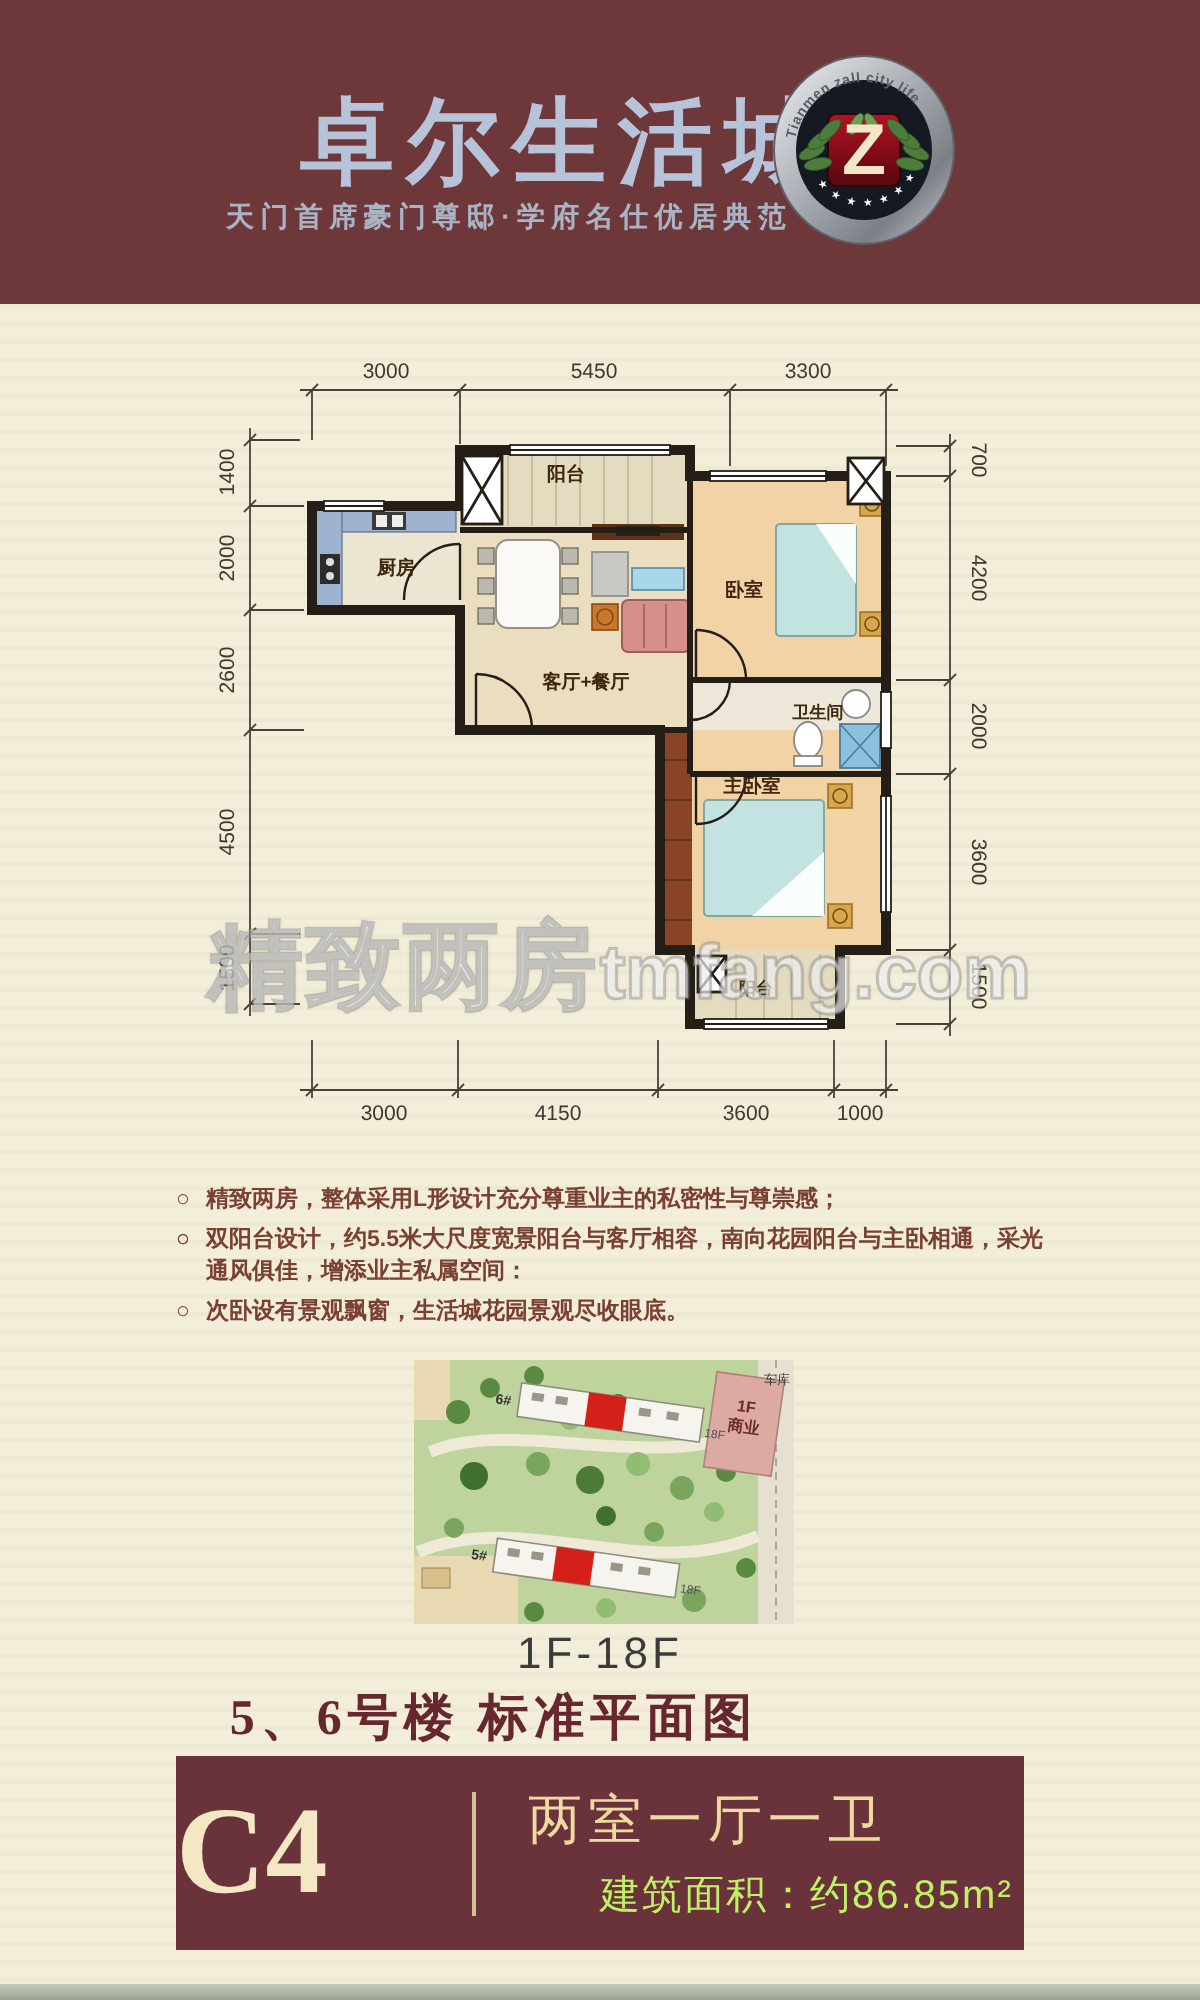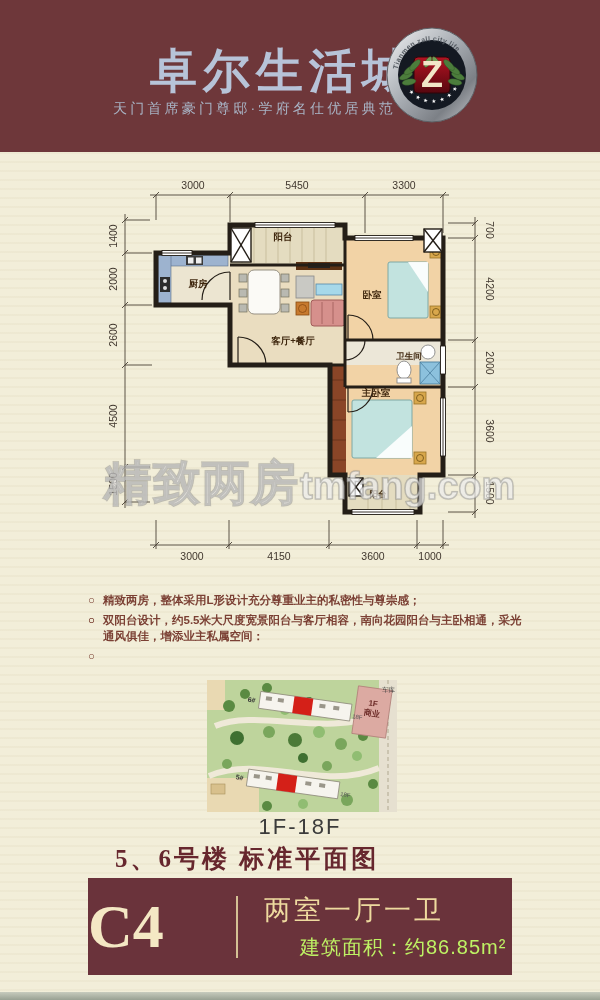--- a/index.html
+++ b/index.html
@@ -4,21 +4,21 @@
 <style>
   html,body{margin:0;padding:0;}
   .page{position:relative;width:600px;height:1000px;overflow:hidden;
     background:#f2eed9;
     background-image:repeating-linear-gradient(0deg, rgba(165,145,95,0.06) 0 2px, rgba(0,0,0,0) 2px 9px);
     font-family:"Liberation Sans", sans-serif;}
   
   .header{position:absolute;left:0;top:0;width:600px;height:152px;background:#6e373a;}
   .brand-title{position:absolute;left:112px;top:40px;font-size:47px;font-weight:bold;
     letter-spacing:6px;color:#b7c3d8;margin-left:38px;}
-  .brand-sub{position:absolute;left:113px;top:100px;font-size:14px;font-weight:normal;
+  .brand-sub{position:absolute;left:113px;top:100px;font-size:14px;font-weight:bold;
     letter-spacing:3.2px;color:#a8b3c4;}
   .logo{position:absolute;left:384px;top:24px;width:96px;height:100px;}
   
   .fp{position:absolute;left:0;top:170px;width:600px;height:400px;}
   .watermark{position:absolute;left:104px;top:452px;white-space:nowrap;z-index:5;
     color:rgba(255,255,255,0.62);-webkit-text-stroke:1.5px rgba(125,125,125,0.40);
     text-shadow:0 0 2px rgba(110,110,110,0.25);font-weight:bold;}
   .watermark .cn{font-size:47px;letter-spacing:2px;}
   .watermark .en{font-size:38px;letter-spacing:0;}
   
@@ -300,21 +300,21 @@
   </svg>
 
   <div class="watermark">
     <span class="cn">精致两房</span><span class="en">tmfang.com</span>
   </div>
 
   <ul class="features">
     <li><span class="mk">○</span><span>精致两房，整体采用L形设计充分尊重业主的私密性与尊崇感；</span></li>
     <li><span class="mk">○</span></li>
     <li><span class="mk">○</span><span>双阳台设计，约5.5米大尺度宽景阳台与客厅相容，南向花园阳台与主卧相通，采光通风俱佳，增添业主私属空间：</span></li>
-    <li><span class="mk">○</span></li>
+    <li><span class="mk">○</span><span>次卧设有景观飘窗，生活城花园景观尽收眼底。</span></li>
   </ul>
 
   <svg class="siteplan" viewBox="0 0 190 132">
     <rect x="0" y="0" width="190" height="132" fill="#bed49c"></rect>
     <rect x="172" y="0" width="18" height="132" fill="#e6e0d0"></rect>
     <line x1="181" y1="0" x2="181" y2="132" stroke="#b0a890" stroke-width="1" stroke-dasharray="4 3"></line>
     <rect x="0" y="98" width="52" height="34" fill="#e9d9b2"></rect>
     <rect x="4" y="104" width="14" height="10" fill="#d8c08c" stroke="#a8905c" stroke-width="0.6"></rect>
     <rect x="0" y="0" width="18" height="30" fill="#e9d9b2"></rect>
     <path d="M8,46 C50,28 120,58 172,34" stroke="#efe9d8" stroke-width="6" fill="none"></path>

